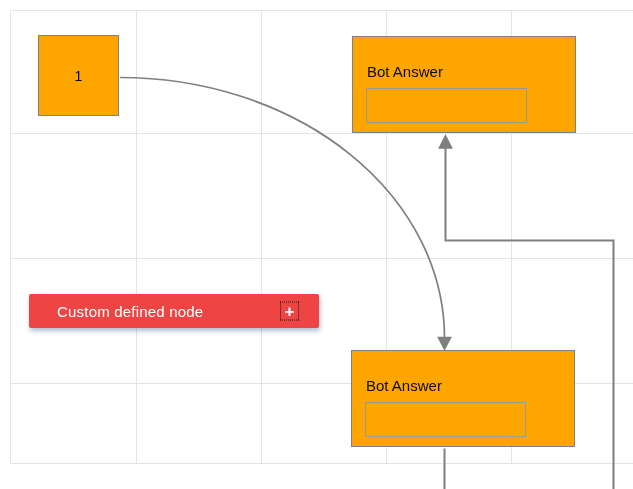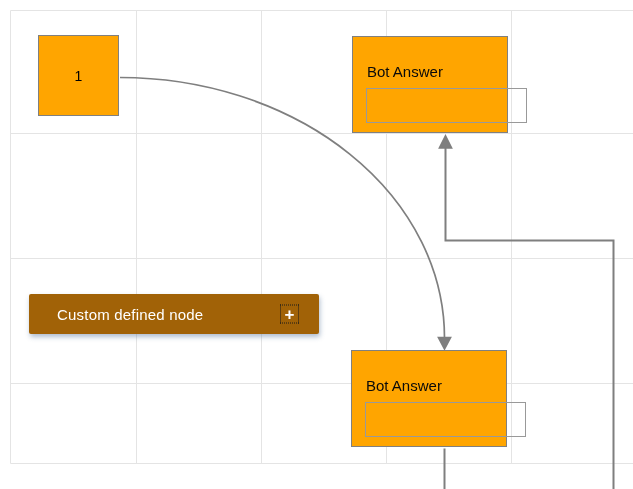--- a/index.html
+++ b/index.html
@@ -13,38 +13,38 @@
   .node {
     position:absolute; box-sizing:border-box;
     background:#ffa500; border:1.5px solid #808080;
     color:#000;
   }
   .start-node {
     left:38px; top:35px; width:81px; height:81px;
     display:flex; align-items:center; justify-content:center;
     font-size:14px;
   }
-  .bot-node { width:156px; height:97px;text-decoration:underline; }
+  .bot-node { width:224px; height:97px;text-decoration:underline; }
   .bot-node--top { left:352px; top:36px; }
   .bot-node--bottom { left:351px; top:350px; }
   .bot-title {
     position:absolute; left:14px; top:26px;
     font-size:15px; color:#0a0a0a; white-space:nowrap;
   }
   .bot-input {
     position:absolute; left:13px; top:51px; width:161px; height:35px;
     box-sizing:border-box; background:transparent;
     border:1px solid #999999; outline:none;
     font-family:"Liberation Sans", sans-serif; font-size:13px; color:#000;
     padding:0 4px;
   }
 
   .palette-btn {
-    position:absolute; left:29px; top:294px; width:290px; height:40px;
-    box-sizing:border-box; background:#a16207; border:none; border-radius:2px;
+    position:absolute; left:29px; top:294px; width:290px; height:34px;
+    box-sizing:border-box; background:#ef4444; border:none; border-radius:2px;
     box-shadow:1px 3px 5px rgba(80,110,150,0.45);
     display:flex; align-items:center; cursor:pointer;
     color:#ffffff; font-family:"Liberation Sans", sans-serif;
   }
   .palette-label { padding-left:28px; font-size:15px; letter-spacing:0.2px; }
   .plus-box {
     position:absolute; right:20px; top:50%; transform:translateY(-50%);
     width:19px; height:19px; box-sizing:border-box;
     border:1px dotted #1a1a1a;
     display:flex; align-items:center; justify-content:center;

